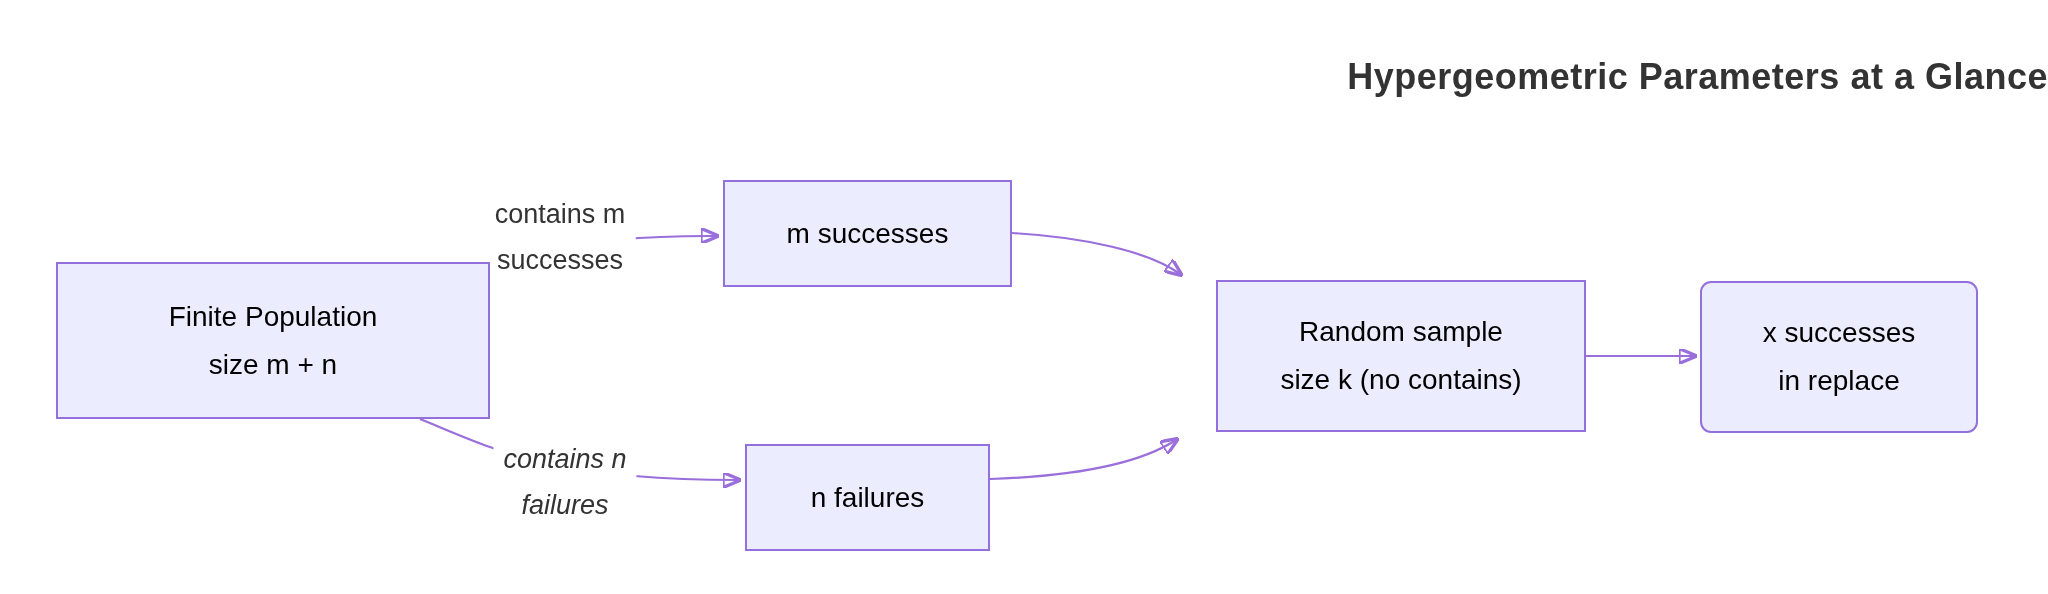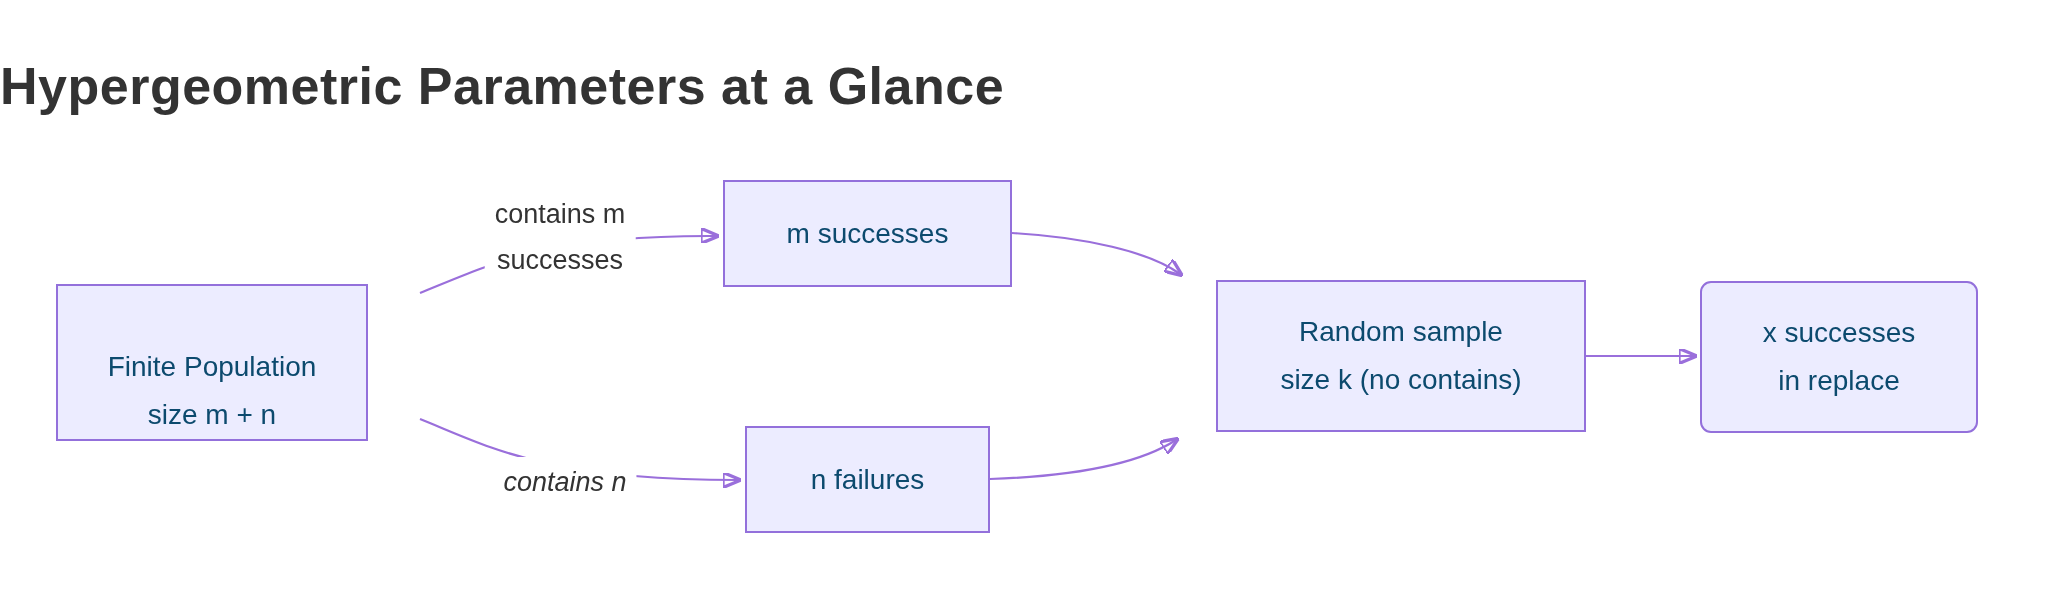--- a/index.html
+++ b/index.html
@@ -6,34 +6,34 @@
   .canvas{
     position:relative;
     width:2048px;height:594px;
     background:#ffffff;
     font-family:"Liberation Sans", sans-serif;
     overflow:hidden;
   }
   .title{
     position:absolute;
     top:56px;left:0;right:0;
-    text-align:left;
-    font-size:52px;
+    text-align:right;
+    font-size:36px;
     font-weight:700;
     color:#333333;
     letter-spacing:0.5px;
   }
   .edges{position:absolute;left:0;top:0;}
   .edges path{fill:none;stroke:#9A6FDB;stroke-width:2.2px;}
   .node{
     position:absolute;
     box-sizing:border-box;
     background:#ECECFF;
     border:2px solid #9370DB;
-    color:#0c4a6e;
+    color:#000000;
     font-size:28px;
     display:flex;
     flex-direction:column;
     align-items:center;
     justify-content:center;
     text-align:center;
     line-height:48px;
   }
   .edge-label{
     position:absolute;
@@ -67,32 +67,33 @@
     <path d="M 1542 356 L 1694 356" marker-end="url(#arrow)"></path>
   </svg>
 
   <div class="edge-label" style="left:560px; top:237px;">
     <div>contains m</div>
     <div>successes</div>
   </div>
 
   <div class="edge-label" style="left:565px; top:482px;font-style:italic;">
     <div>contains n</div>
+    <div>failures</div>
   </div>
 
-  <div class="node" style="left:56px; top:284px; width:312px; height:157px;justify-content:flex-end;">
+  <div class="node" style="left:56px; top:262px; width:434px; height:157px;">
     <div>Finite Population</div>
     <div>size m + n</div>
   </div>
 
   <div class="node" style="left:723px; top:180px; width:289px; height:107px;">
     <div>m successes</div>
   </div>
 
-  <div class="node" style="left:745px; top:426px; width:245px; height:107px;">
+  <div class="node" style="left:745px; top:444px; width:245px; height:107px;">
     <div>n failures</div>
   </div>
 
   <div class="node" style="left:1172px; top:280px; width:370px; height:152px;margin-left:44px;">
     <div>Random sample</div>
     <div>size k (no contains)</div>
   </div>
 
   <div class="node" style="left:1700px; top:281px; width:278px; height:152px;border-radius:11px;">
     <div>x successes</div>

